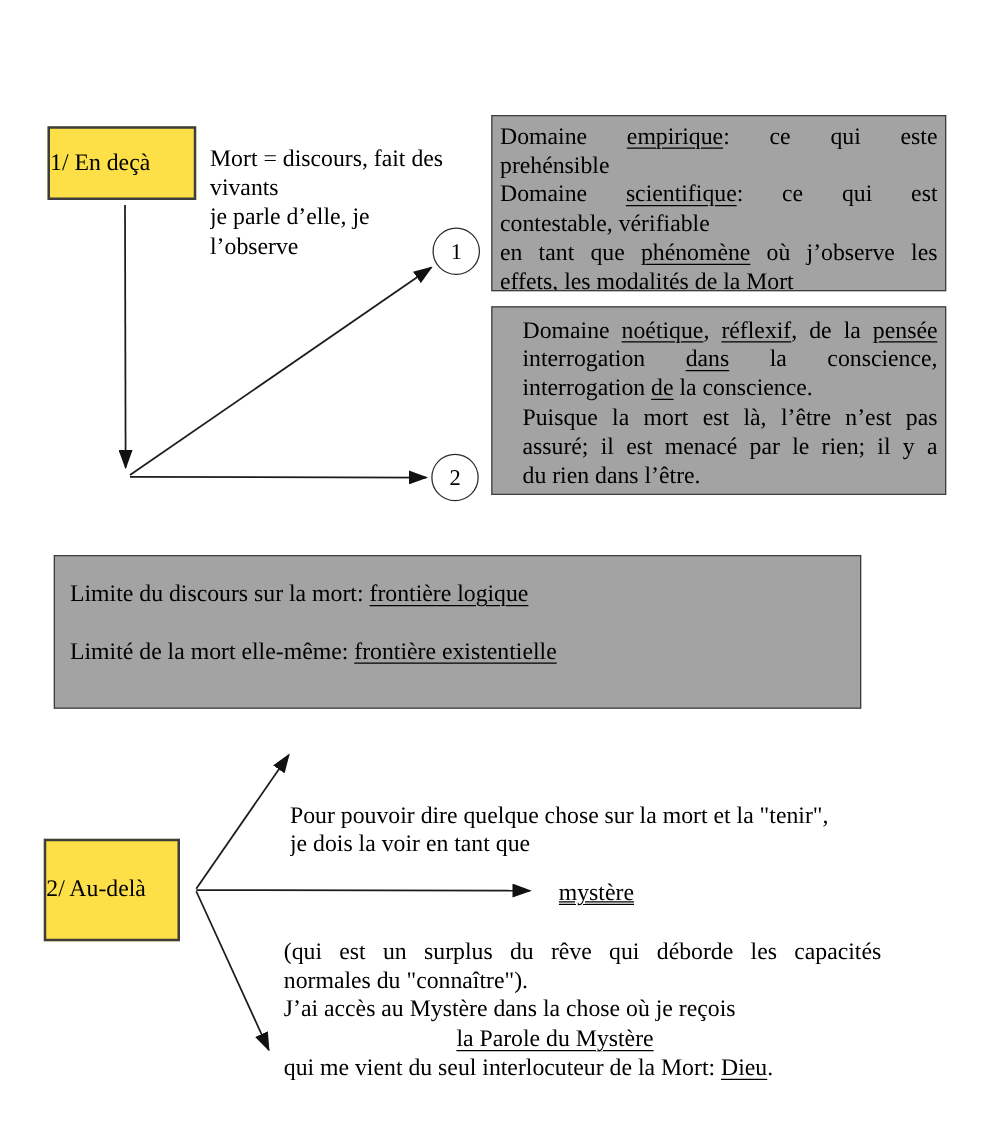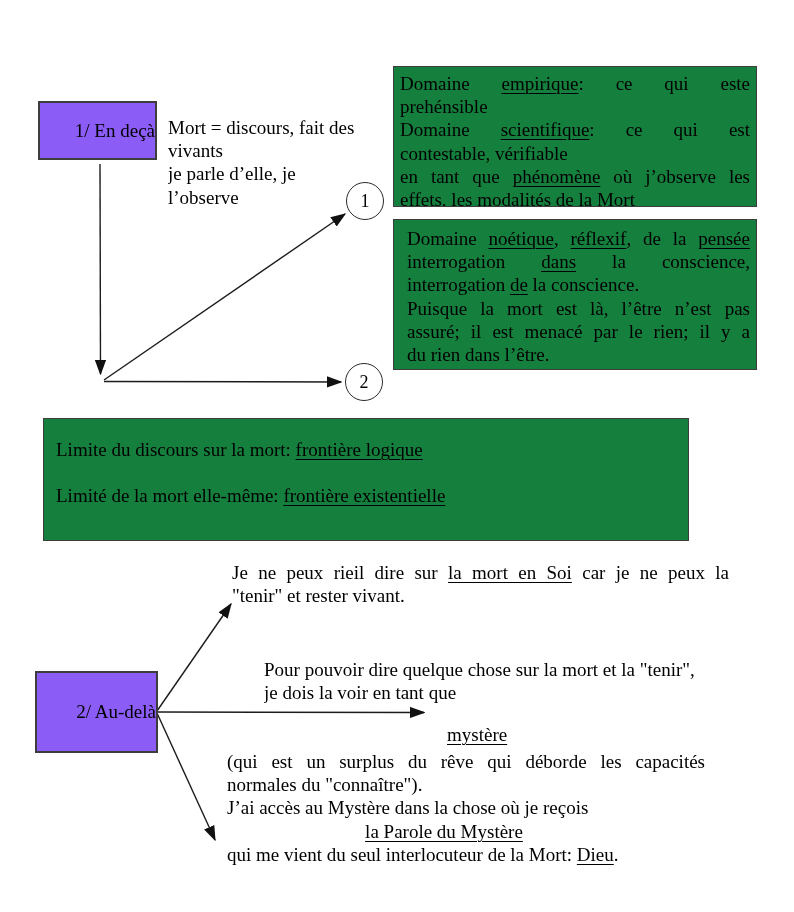--- a/index.html
+++ b/index.html
@@ -1,20 +1,20 @@
 <!DOCTYPE html>
 <html><head>
 <meta charset="utf-8">
 <style>
   html,body{margin:0;padding:0;background:#ffffff;}
   .canvas{position:relative;width:794px;height:912px;background:#ffffff;
           font-family:"Liberation Serif","DejaVu Serif",serif;color:#000;font-size:19px;overflow:hidden;}
   .abs{position:absolute;box-sizing:border-box;}
-  .labelbox{border:2px solid #3d3d3d;background:#8b5cf6;display:flex;align-items:center;justify-content:flex-end;z-index:2;}
-  .txtbox{border:1.5px solid #3d3d3d;background:#15803d;z-index:2;overflow:hidden;}
+  .labelbox{border:2px solid #3d3d3d;background:#fde047;display:flex;align-items:center;justify-content:flex-start;z-index:2;}
+  .txtbox{border:1.5px solid #3d3d3d;background:#a3a3a3;z-index:2;overflow:hidden;margin-top:26px;}
   .plain{z-index:2;}
   .line{height:23.2px;line-height:23.2px;overflow:hidden;}
   .just{text-align:justify;text-align-last:justify;}
   .ctr{text-align:center;padding-right:44px;}
   span.u{text-decoration:underline;text-underline-offset:3px;text-decoration-thickness:1.3px;}
   .circle{width:38px;height:38px;border:1.6px solid #2b2b2b;border-radius:50%;background:#fff;
           display:flex;align-items:center;justify-content:center;font-size:18px;z-index:3;}
   #arrows{position:absolute;left:0;top:0;z-index:1;}
 </style>
 </head>
@@ -49,21 +49,21 @@
 
   <div class="abs txtbox" style="left:393px;top:66px;width:364px;height:141px;padding:5px 6px 0 6px;">
       <div class="line just"><span>Domaine </span><span class="u">empirique</span><span>: ce qui este</span></div>
       <div class="line"><span>prehénsible</span></div>
       <div class="line just"><span>Domaine </span><span class="u">scientifique</span><span>: ce qui est</span></div>
       <div class="line"><span>contestable, vérifiable</span></div>
       <div class="line just"><span>en tant que </span><span class="u">phénomène</span><span> où j’observe les</span></div>
       <div class="line"><span>effets, les modalités de la Mort</span></div>
     </div>
 
-  <div class="abs txtbox" style="left:393px;top:219px;width:364px;height:151px;padding:7px 6px 0 13px;">
+  <div class="abs txtbox" style="left:393px;top:219px;width:364px;height:151px;padding:7px 6px 0 24px;">
       <div class="line just"><span>Domaine </span><span class="u">noétique</span><span>, </span><span class="u">réflexif</span><span>, de la </span><span class="u">pensée</span></div>
       <div class="line just"><span>interrogation </span><span class="u">dans</span><span> la conscience,</span></div>
       <div class="line"><span>interrogation </span><span class="u">de</span><span> la conscience.</span></div>
       <div class="line just"><span>Puisque la mort est là, l’être n’est pas</span></div>
       <div class="line just"><span>assuré; il est menacé par le rien; il y a</span></div>
       <div class="line"><span>du rien dans l’être.</span></div>
     </div>
 
   <div class="abs circle" style="left:346px;top:182px;">
     <span>1</span>
@@ -72,35 +72,31 @@
   <div class="abs circle" style="left:345px;top:363px;">
     <span>2</span>
   </div>
 
   <div class="abs txtbox" style="left:43px;top:418px;width:646px;height:123px;padding:19px 10px 0 12px;">
       <div class="line"><span>Limite du discours sur la mort: </span><span class="u">frontière logique</span></div>
       <div class="line">&nbsp;</div>
       <div class="line"><span>Limité de la mort elle-même: </span><span class="u">frontière existentielle</span></div>
     </div>
 
-  <div class="abs plain" style="left:232px;top:561px;width:497px;">
-      <div class="line just"><span>Je ne peux rieil dire sur </span><span class="u">la mort en Soi</span><span> car je ne peux la</span></div>
-      <div class="line"><span>"tenir" et rester vivant.</span></div>
-    </div>
 
-  <div class="abs plain" style="left:232px;top:658px;width:508px;margin-left:32px;">
+  <div class="abs plain" style="left:232px;top:641px;width:508px;">
       <div class="line"><span>Pour pouvoir dire quelque chose sur la mort et la "tenir",</span></div>
       <div class="line"><span>je dois la voir en tant que</span></div>
     </div>
 
-  <div class="abs labelbox" style="left:35px;top:671px;width:123px;height:82px;">
+  <div class="abs labelbox" style="left:35px;top:671px;width:109px;height:82px;">
     <span>2/ Au-delà</span>
   </div>
 
-  <div class="abs plain" style="left:447px;top:723px;width:120px;">
+  <div class="abs plain" style="left:447px;top:703px;width:120px;text-decoration:underline;">
       <div class="line"><span class="u">mystère</span></div>
     </div>
 
   <div class="abs plain" style="left:227px;top:750px;width:478px;">
       <div class="line just"><span>(qui est un surplus du rêve qui déborde les capacités</span></div>
       <div class="line"><span>normales du "connaître").</span></div>
       <div class="line"><span>J’ai accès au Mystère dans la chose où je reçois</span></div>
       <div class="line ctr"><span class="u">la Parole du Mystère</span></div>
       <div class="line"><span>qui me vient du seul interlocuteur de la Mort: </span><span class="u">Dieu</span><span>.</span></div>
     </div>

